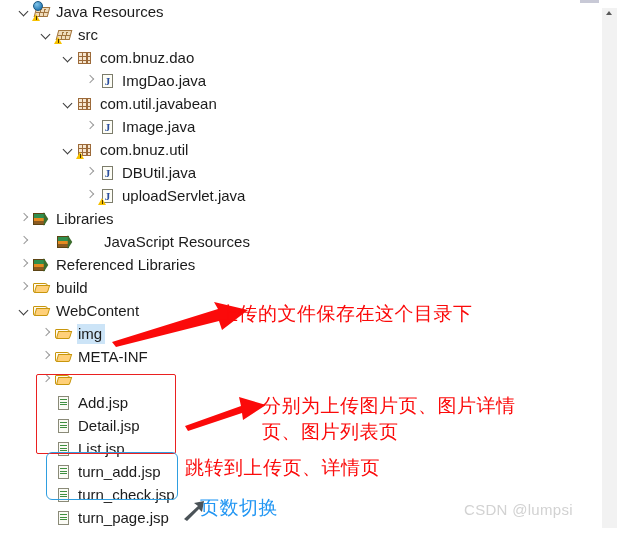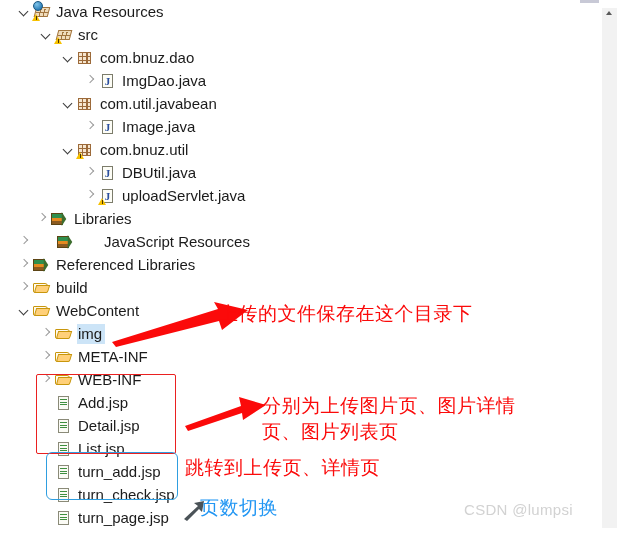--- a/index.html
+++ b/index.html
@@ -419,21 +419,21 @@
     </div>
 
     <div class="row" style="top:184px; padding-left:82px;">
       <span class="twisty closed"></span>
       <span class="ico ico-java">
           <span class="badge-warn"></span>
         </span>
       <span class="label">uploadServlet.java</span>
     </div>
 
-    <div class="row" style="top:207px; padding-left:34px;">
+    <div class="row" style="top:207px; padding-left:16px;">
       <span class="twisty closed"></span>
       <span class="ico ico-lib"></span>
       <span class="label">Libraries</span>
     </div>
 
     <div class="row" style="top:230px; padding-left:16px;gap:24px;">
       <span class="twisty closed"></span>
       <span class="ico ico-lib"></span>
       <span class="label">JavaScript Resources</span>
     </div>
@@ -464,21 +464,20 @@
 
     <div class="row" style="top:345px; padding-left:38px;">
       <span class="twisty closed"></span>
       <span class="ico ico-folder"></span>
       <span class="label">META-INF</span>
     </div>
 
     <div class="row" style="top:368px; padding-left:38px;">
       <span class="twisty closed"></span>
       <span class="ico ico-folder"></span>
-      <span class="label">WEB-INF</span>
     </div>
 
     <div class="row" style="top:414px; padding-left:55px;">
       <span class="ico ico-jsp"></span>
       <span class="label">Detail.jsp</span>
     </div>
 
     <div class="row" style="top:391px; padding-left:55px;">
       <span class="ico ico-jsp"></span>
       <span class="label">Add.jsp</span>

